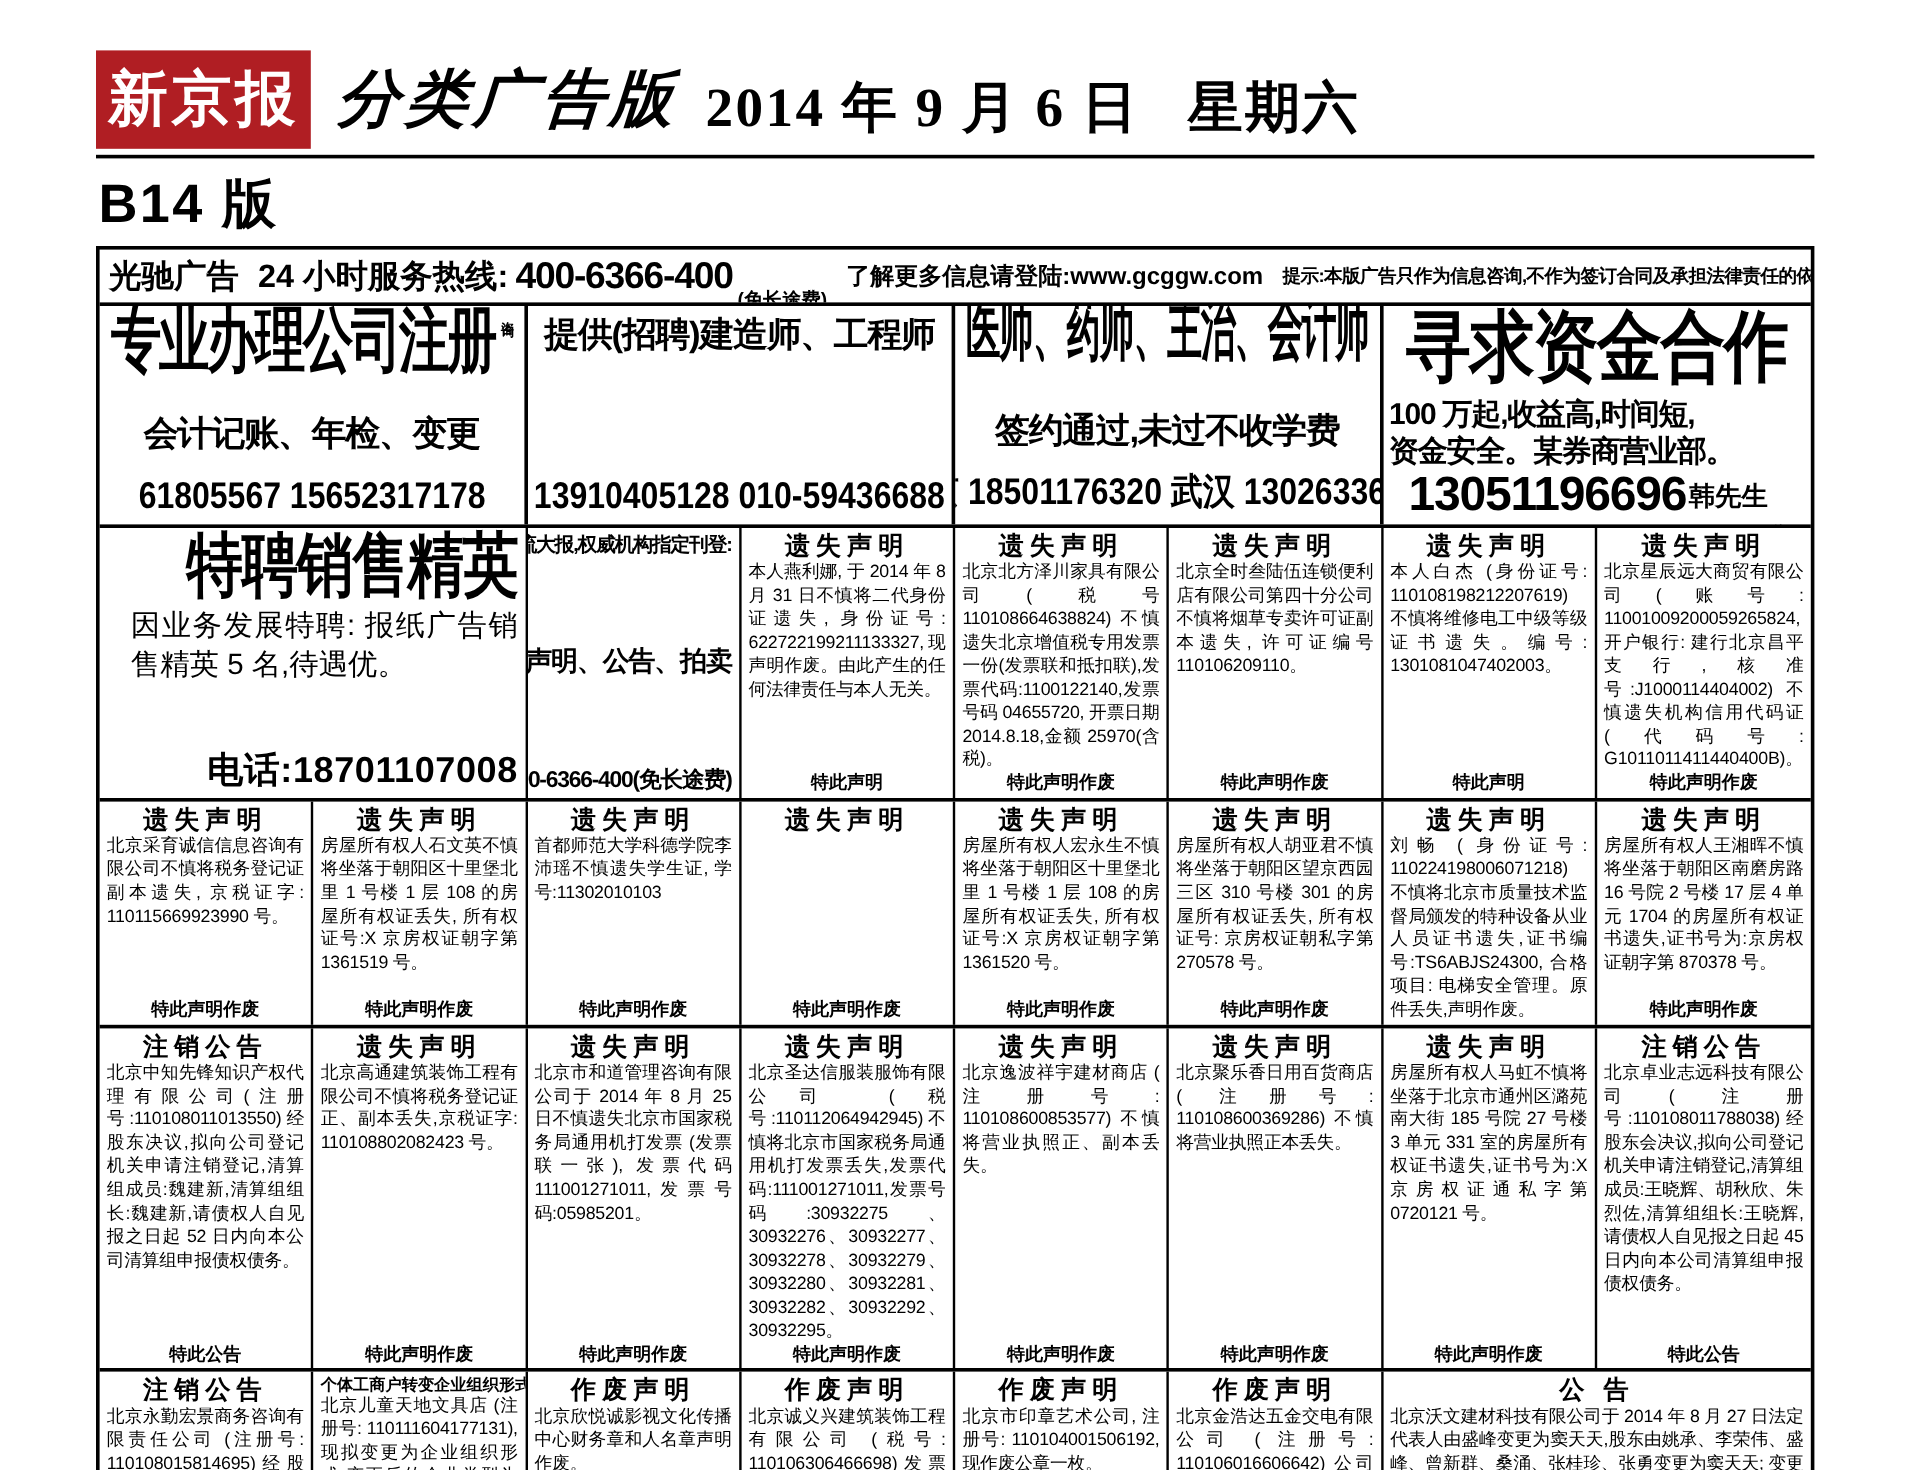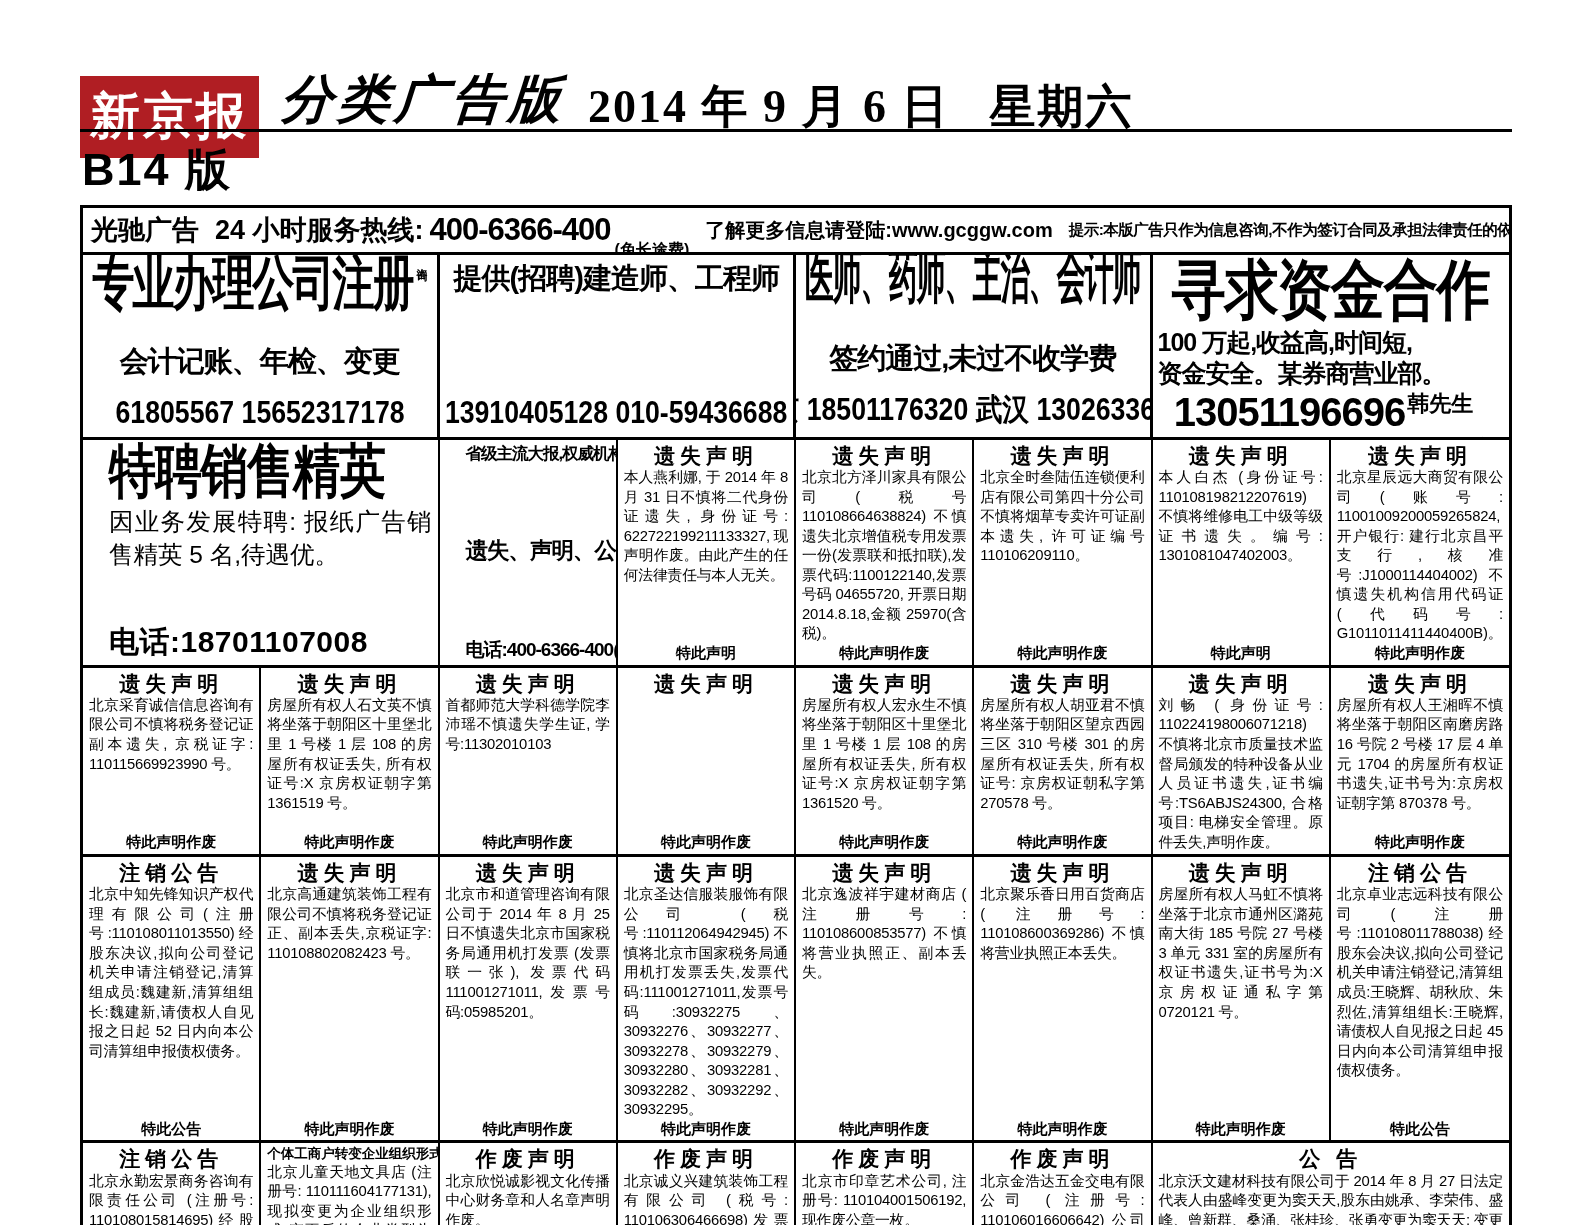--- a/index.html
+++ b/index.html
@@ -2,21 +2,21 @@
 <html><head>
 <meta charset="utf-8">
 <style>
   :root{ --red:#b01e23; --ink:#000; }
   *{ box-sizing:border-box; }
   html,body{ margin:0; padding:0; background:#fff; }
   body{ width:1588px; height:1225px; font-family:"Liberation Sans",sans-serif; color:var(--ink); position:relative; overflow:hidden; }
 
   
   .masthead{ position:absolute; left:80px; top:42px; width:1430px; display:flex; align-items:center; gap:22px; }
-  .logo{ background:var(--red); color:#fff; font-family:"DejaVu Serif",serif; font-weight:bold; font-size:50px; line-height:1; padding:15px 10px 17px; letter-spacing:3px; white-space:nowrap;margin-top:34px; }
+  .logo{ background:var(--red); color:#fff; font-family:"DejaVu Serif",serif; font-weight:bold; font-size:50px; line-height:1; padding:15px 10px 17px; letter-spacing:3px; white-space:nowrap; }
   .edition{ font-family:"DejaVu Serif",serif; font-weight:900; font-style:italic; font-size:52px; letter-spacing:5px; white-space:nowrap; transform:skewX(-4deg); }
   .m-date,.m-week{ font-family:"Liberation Serif",serif; font-weight:bold; font-size:46px; white-space:nowrap; letter-spacing:2px;margin-top:13px; }
   .m-week{ margin-left:18px; }
   .toprule{ position:absolute; left:80px; top:129px; width:1432px; border-top:3px solid #000; }
   .pageno{ position:absolute; left:82px; top:140px; font-size:45px; font-weight:bold; letter-spacing:2px;text-align:right; }
 
   
   .adtable{ position:absolute; left:80px; top:205px; width:1432px; border:3px solid #000; background:#fff; }
 
   .hotline{ display:flex; align-items:center; gap:16px; padding:17px 8px; height:47px; border-bottom:3px solid #000; white-space:nowrap; overflow:hidden; }
@@ -36,33 +36,33 @@
   .t8 .tx{ font-size:42px; transform:scaleY(1.4); letter-spacing:-2px; }
   .t6 .tx{ font-size:54px; transform:scaleY(1.2); letter-spacing:-1px; }
   .t12 .tx{ font-size:29px; transform:scaleY(2.05); letter-spacing:-1px; }
   .vnote{ writing-mode:vertical-rl; font-size:11px; font-weight:bold; line-height:1.05; margin-left:3px; letter-spacing:2px; }
   .f-sub{ font-size:29px; font-weight:900; white-space:nowrap; letter-spacing:-1px; }
   .f-sub2{ font-size:25px; font-weight:bold; white-space:nowrap; letter-spacing:-1px; line-height:1.25; text-align:left; width:100%; }
   .f-phone{ font-size:31px; font-weight:900; white-space:nowrap; }
   .sqz{ display:inline-block; transform:scaleX(0.86); transform-origin:center; }
   .f-big-phone{ display:flex; align-items:flex-end; white-space:nowrap; font-weight:900; }
   .f-big-phone .num{ font-size:40px; letter-spacing:-1px; line-height:0.95; }
-  .f-big-phone .who{ font-size:22px; margin:0 0 12px 2px; }
+  .f-big-phone .who{ font-size:22px; margin:0 0 2px 2px; }
 
   
   .n-row{ display:grid; grid-template-columns:repeat(8,1fr); border-top:3px solid #000; }
   .n-cell{ border-right:2px solid #000; padding:3px 6px 2px; overflow:hidden; display:flex; flex-direction:column; }
   .n-cell:last-child{ border-right:none; }
   .n-title{ text-align:center; font-weight:900; font-size:21px; letter-spacing:5px; line-height:1.2; white-space:nowrap; }
   .n-title.title-sm{ font-size:13.5px; letter-spacing:0; }
   .n-body{ font-size:14.8px; line-height:1.32; text-align:justify; letter-spacing:-0.2px; }
   .n-close{ text-align:center; font-weight:900; font-size:15px; margin-top:auto; line-height:1.25; }
 
   
-  .promo{ align-items:flex-start; text-align:center;padding-left:26px; }
+  .promo{ align-items:flex-end; text-align:center;padding-left:26px; }
   .p-title{ font-weight:900; white-space:nowrap; height:62px; display:flex; justify-content:center; align-items:flex-start; line-height:1; }
   .p-title .tx{ display:inline-block; font-size:47px; transform:scaleY(1.25); transform-origin:center 10px; letter-spacing:-1px; }
   .p-body{ font-size:24.5px; line-height:1.35; text-align:justify; }
   .p-phone{ font-size:30px; font-weight:900; white-space:nowrap; letter-spacing:0.5px; }
   .p-head{ font-size:16.5px; font-weight:900; white-space:nowrap; letter-spacing:-1px; }
   .p-big{ font-size:22.5px; font-weight:900; white-space:nowrap; letter-spacing:-1px; }
   .p-phone-sm{ font-size:19px; font-weight:900; white-space:nowrap; letter-spacing:-1px; }
   .promo .gap{ flex:1; }
 </style>
 </head>

